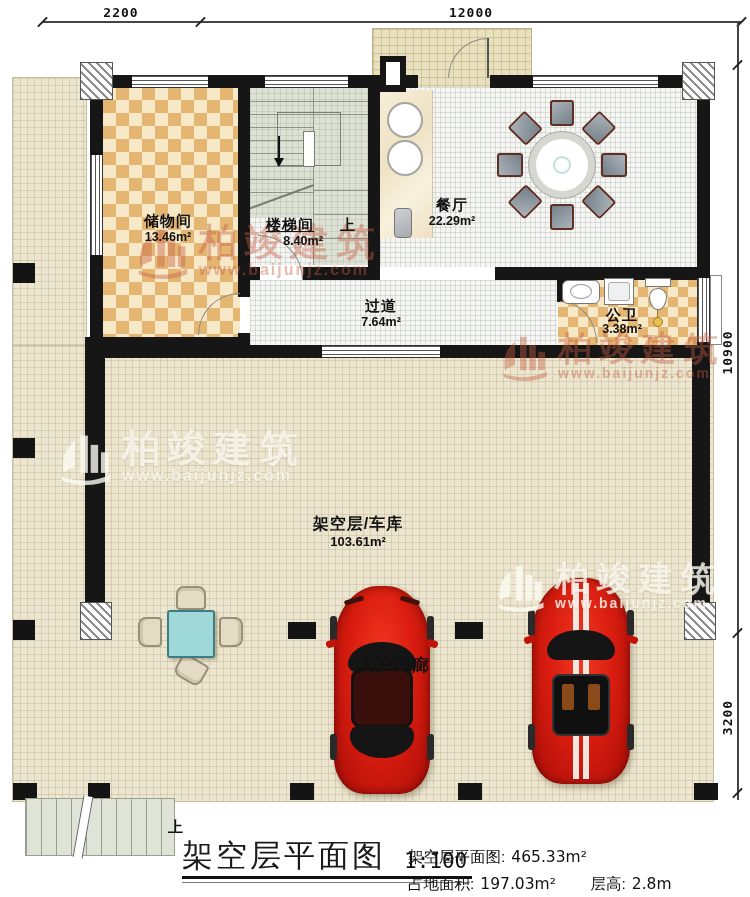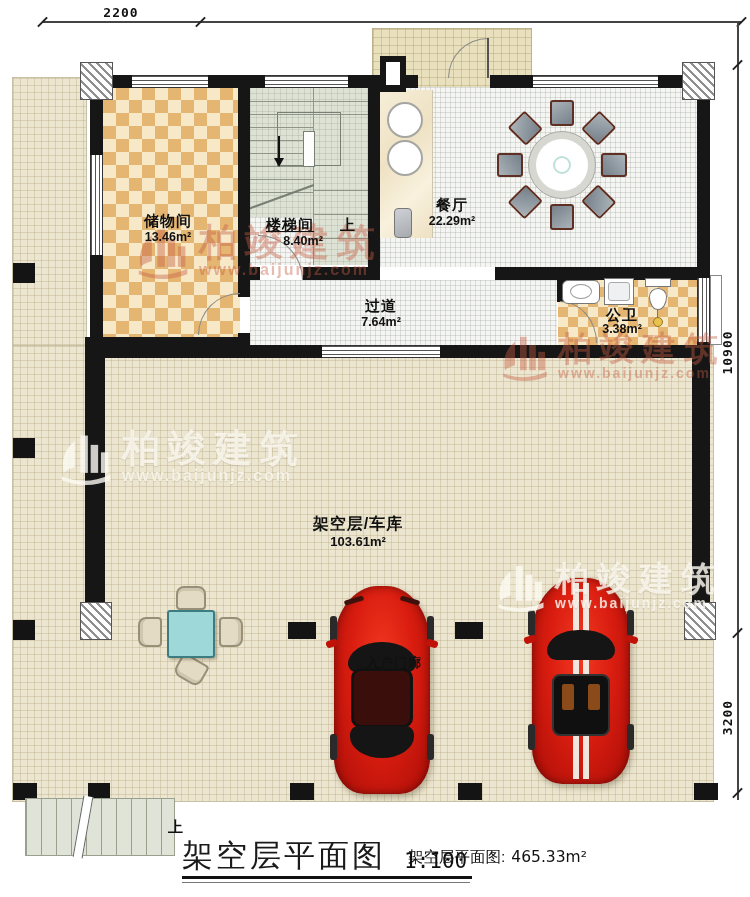--- a/index.html
+++ b/index.html
@@ -285,41 +285,47 @@
   <div class="rname" style="left:338px;top:216px;width:20px;">上</div>
   <div class="rarea" style="left:258px;top:234px;width:90px;">8.40m²</div>
   <div class="rname" style="left:420px;top:196px;width:64px;">餐厅</div>
   <div class="rarea" style="left:420px;top:214px;width:64px;">22.29m²</div>
   <div class="rname" style="left:352px;top:297px;width:58px;">过道</div>
   <div class="rarea" style="left:352px;top:315px;width:58px;">7.64m²</div>
   <div class="rname" style="left:592px;top:306px;width:60px;">公卫</div>
   <div class="rarea" style="left:592px;top:322px;width:60px;">3.38m²</div>
   <div class="rname" style="left:298px;top:514px;width:120px;font-size:16px;">架空层/车库</div>
   <div class="rarea" style="left:298px;top:534px;width:120px;font-size:13px;">103.61m²</div>
-  <div class="rname" style="left:352px;top:654px;width:84px;font-size:13px;z-index:9;">入户门廊</div>
+  <div class="rname" style="left:352px;top:654px;width:84px;font-size:17px;z-index:9;">入户门廊</div>
 
   <div class="dline" style="left:42px;top:21px;width:700px;height:1.5px;"></div>
   <div class="tick" style="left:36px;top:21px;"></div>
   <div class="tick" style="left:194px;top:21px;"></div>
   <div class="tick" style="left:735px;top:21px;"></div>
   <div class="dim" style="left:42px;top:5px;width:158px;">2200</div>
+  <div class="dim" style="left:200px;top:5px;width:542px;">12000</div>
   <div class="dline" style="left:737px;top:22px;width:1.5px;height:778px;"></div>
   <div class="tick" style="left:731px;top:64px;"></div>
   <div class="tick" style="left:731px;top:632px;"></div>
   <div class="tick" style="left:731px;top:792px;"></div>
   <div class="dim" style="left:697px;top:345px;width:60px;transform:rotate(-90deg);">10900</div>
   <div class="dim" style="left:697px;top:710px;width:60px;transform:rotate(-90deg);">3200</div>
 
   <div class="abs" style="left:25px;top:798px;width:150px;height:58px;background:#e0e4d8;border:1px solid #9aa08e;box-sizing:border-box;
               background-image:repeating-linear-gradient(to right,#9aa08e 0 1px,transparent 1px 15px);"></div>
   <div class="abs" style="left:78px;top:796px;width:10px;height:62px;background:#fff;transform:rotate(10deg);border-left:1px solid #666;border-right:1px solid #666;box-sizing:border-box;"></div>
 
   <div class="rname" style="left:166px;top:818px;width:20px;font-size:15px;">上</div>
   <div class="title" style="left:182px;top:835px;">架空层平面图</div>
   <div class="scale" style="left:404px;top:849px;">1:100</div>
   <div class="abs" style="left:182px;top:876px;width:290px;height:3px;background:#111;"></div>
   <div class="abs" style="left:182px;top:882px;width:288px;height:1px;background:#777;"></div>
 
   <div class="stat" style="left:408px;top:847px;">
     <b>架空层平面图:</b><span class="v">465.33m²</span>
   </div>
+  <div class="stat" style="left:408px;top:874px;">
+    <b>占地面积:</b><span class="v">197.03m²</span>
+    <span class="gap"></span>
+    <b>层高:</b><span class="v">2.8m</span>
+  </div>
 
 </div>
 
 </body></html>

